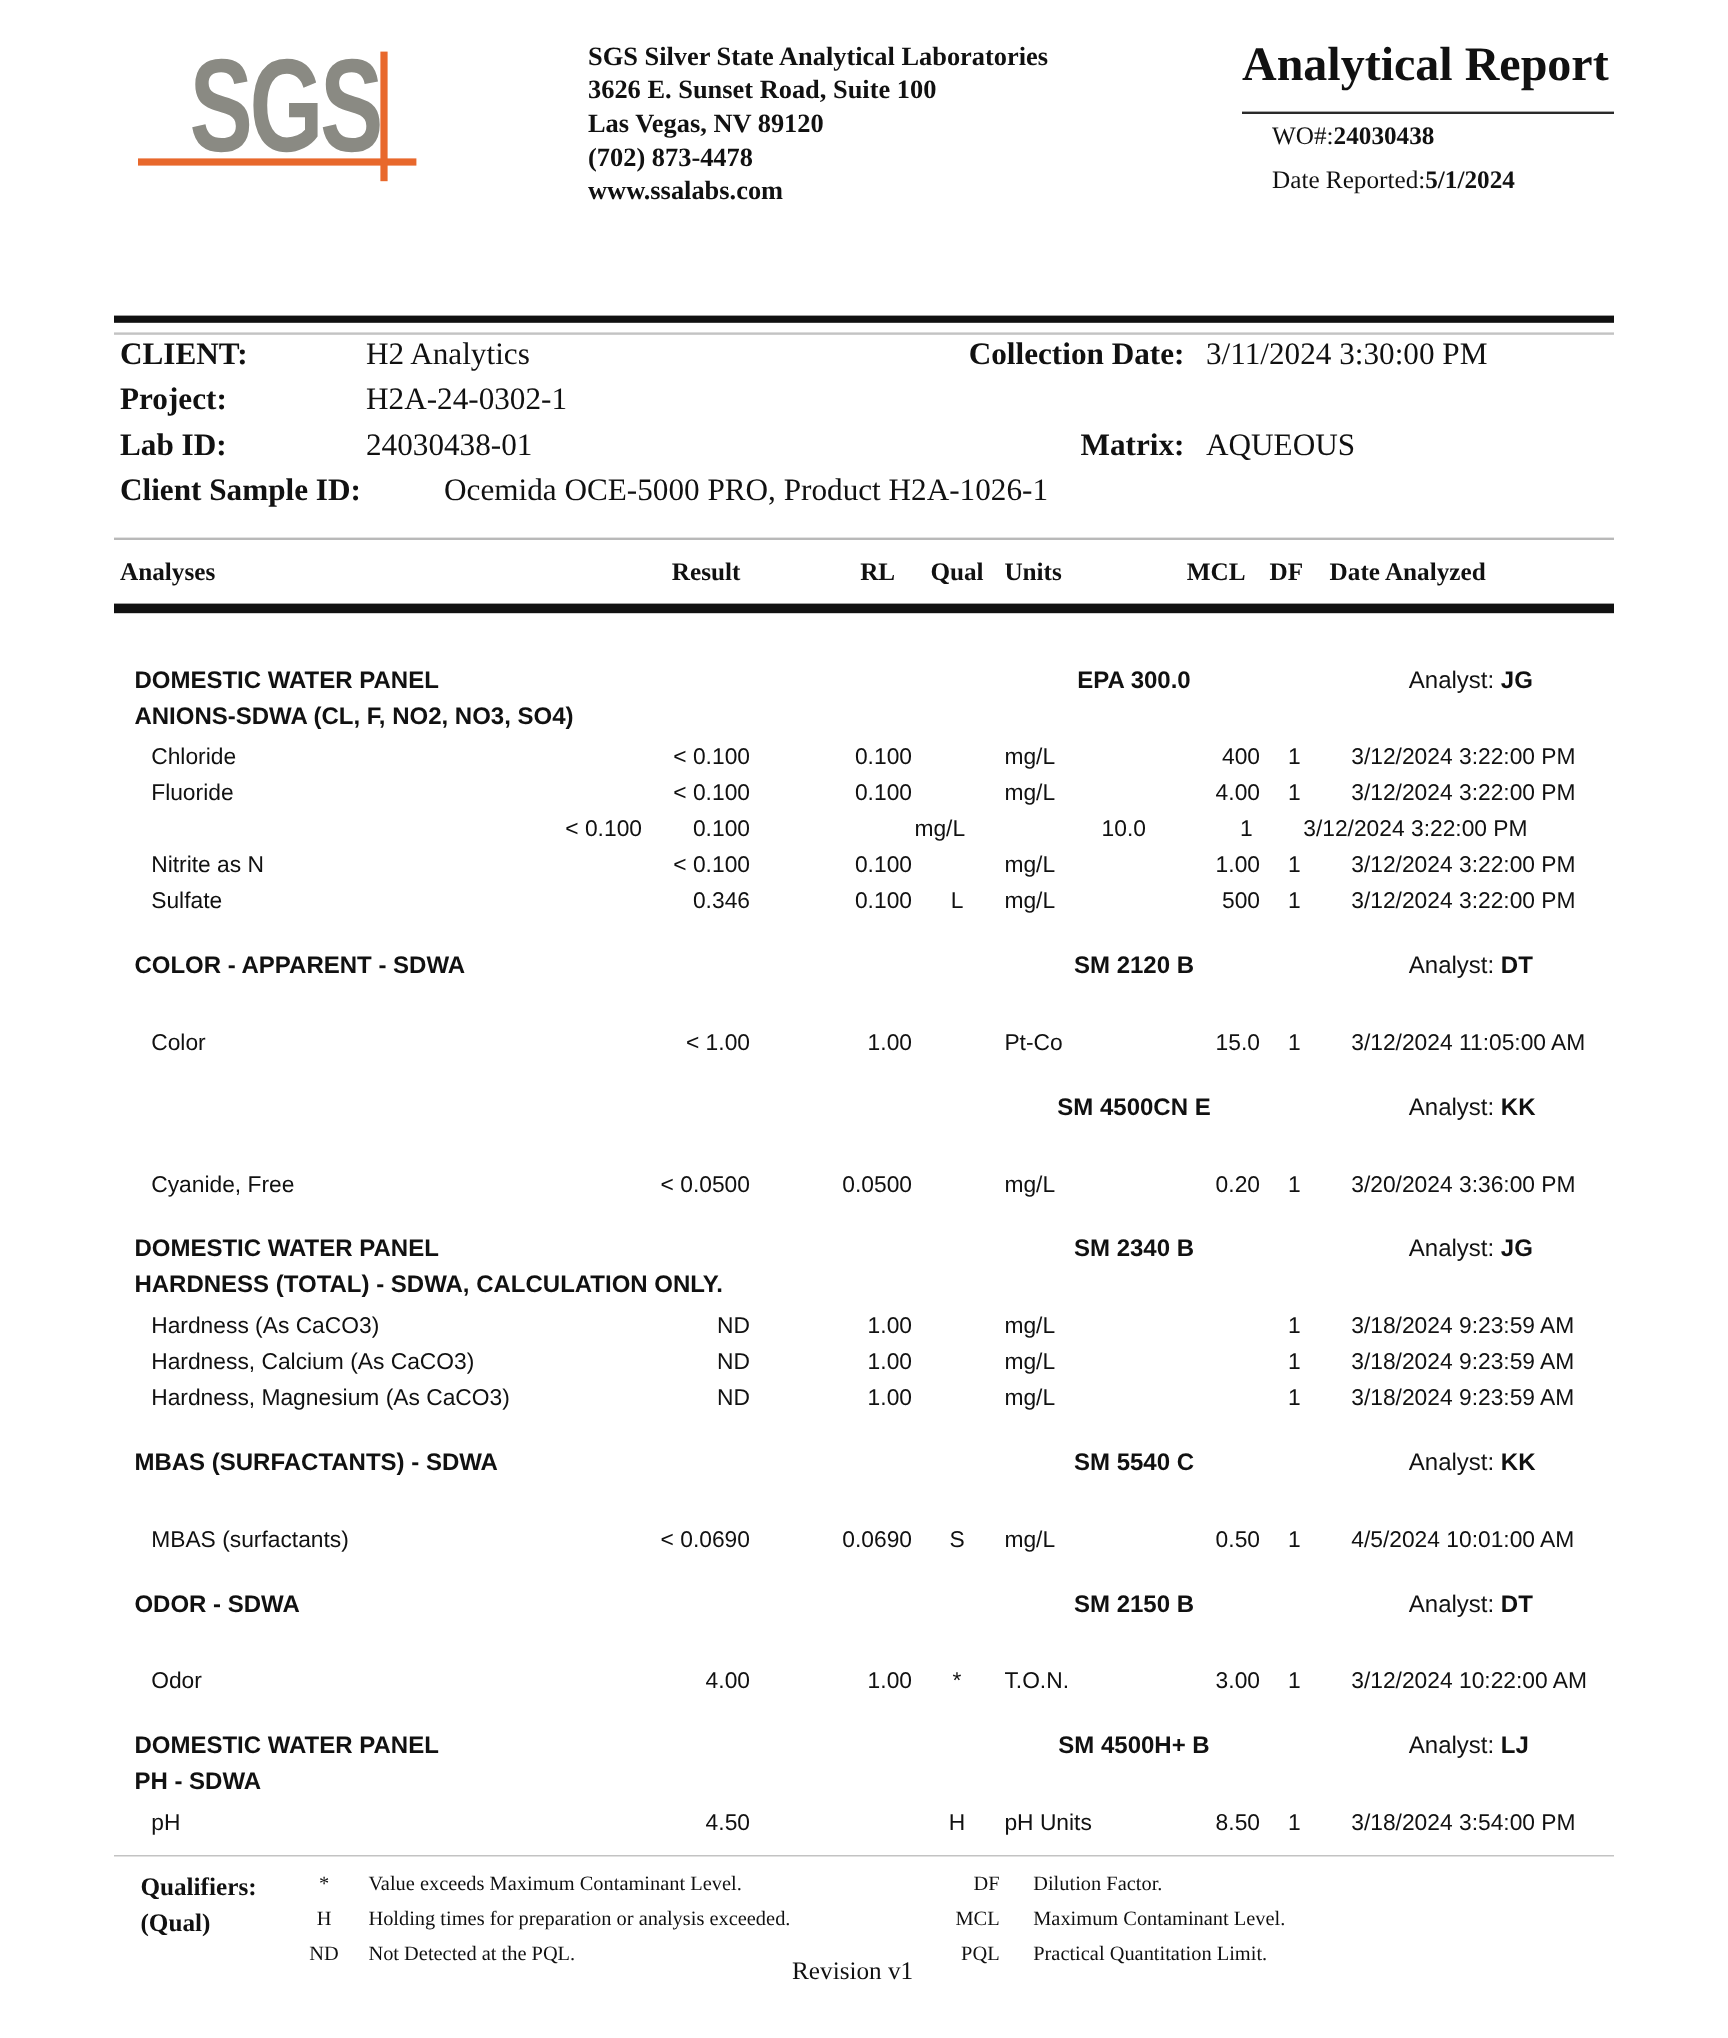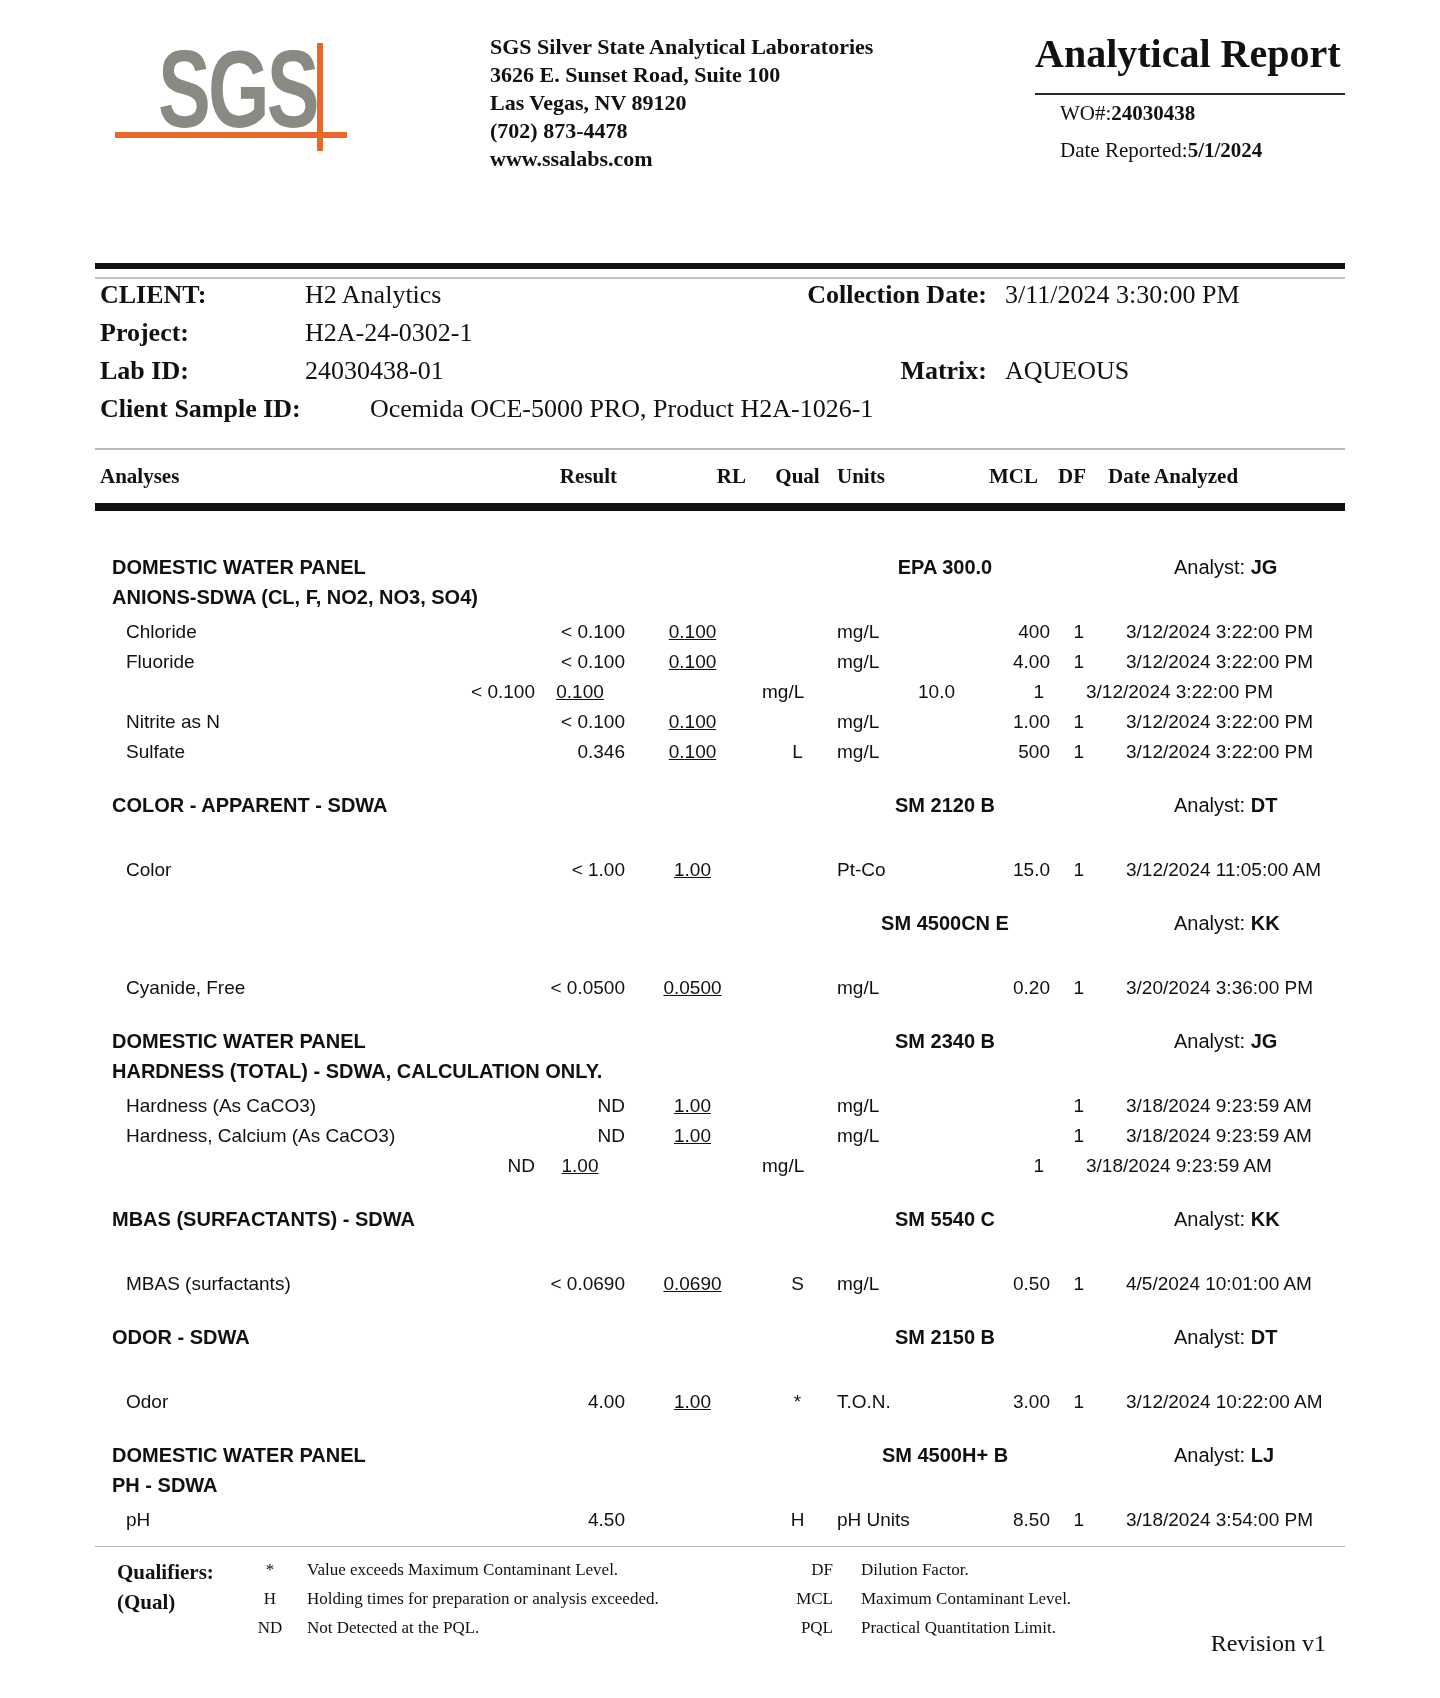--- a/index.html
+++ b/index.html
@@ -60,41 +60,41 @@
   .panel-header { position:relative; min-height:60px; line-height:30px; }
   .panel-title { padding-left:17px; font-weight:bold; font-size:20px; max-width:640px; }
   .panel-method { position:absolute; left:700px; top:0; width:300px; text-align:center;
                   font-weight:bold; font-size:20px; line-height:30px; }
   .panel-analyst { position:absolute; left:1079px; top:0; line-height:30px; font-size:20px; }
   .panel-analyst b { font-weight:bold; }
   .panel-rows { margin-top:5px; }
   .result-row { line-height:30px; }
   .c-analysis { padding-left:31px; }
   .c-result { text-align:right; }
-  .c-rl { text-align:center;text-decoration:underline; }
+  .c-rl { text-align:right; }
   .c-qual { text-align:center; }
   .c-units { padding-left:2px; }
   .c-mcl { text-align:right; }
   .c-df { text-align:right; padding-right:6px; }
   .c-date { padding-left:36px; white-space:nowrap; }
 
   
   .qualifiers { position:absolute; left:95px; top:1546px; width:1250px; height:110px;
                 border-top:1px solid #b5b5b5; }
   .qual-label { position:absolute; left:22px; top:10px; font-weight:bold; font-size:21px; line-height:30px; }
   .qual-list { position:absolute; top:8px; font-size:17px; line-height:29px; }
   .qual-list-left  { left:150px; }
   .qual-list-right { left:690px; }
   .qual-row { display:flex; }
   .qual-list-left  .qual-code { width:50px; text-align:center; }
   .qual-list-left  .qual-desc { margin-left:12px; }
   .qual-list-right .qual-code { width:48px; text-align:right; }
   .qual-list-right .qual-desc { margin-left:28px; }
 
-  .revision { position:absolute; left:95px; top:1630px; width:1231px; text-align:right; font-size:24px; }
+  .revision { position:absolute; left:95px; top:1630px; width:1231px; text-align:center; font-size:21px; }
 </style>
 </head>
 <body>
 
 <div class="page">
 
   <div class="logo">
     <div class="logo-hbar" style="background: rgb(232, 104, 44);"></div>
     <div class="logo-vbar" style="background: rgb(232, 104, 44);"></div>
     <div class="logo-sgs" style="color: rgb(138, 138, 131);">SGS</div>
@@ -302,20 +302,21 @@
       <div class="c-result">ND</div>
       <div class="c-rl">1.00</div>
       <div class="c-qual"></div>
       <div class="c-units">mg/L</div>
       <div class="c-mcl"></div>
       <div class="c-df">1</div>
       <div class="c-date">3/18/2024 9:23:59 AM</div>
     </div>
 
     <div class="result-row grid8">
+      <div class="c-analysis">Hardness, Magnesium (As CaCO3)</div>
       <div class="c-result">ND</div>
       <div class="c-rl">1.00</div>
       <div class="c-qual"></div>
       <div class="c-units">mg/L</div>
       <div class="c-mcl"></div>
       <div class="c-df">1</div>
       <div class="c-date">3/18/2024 9:23:59 AM</div>
     </div>
   </div>
     </div>

